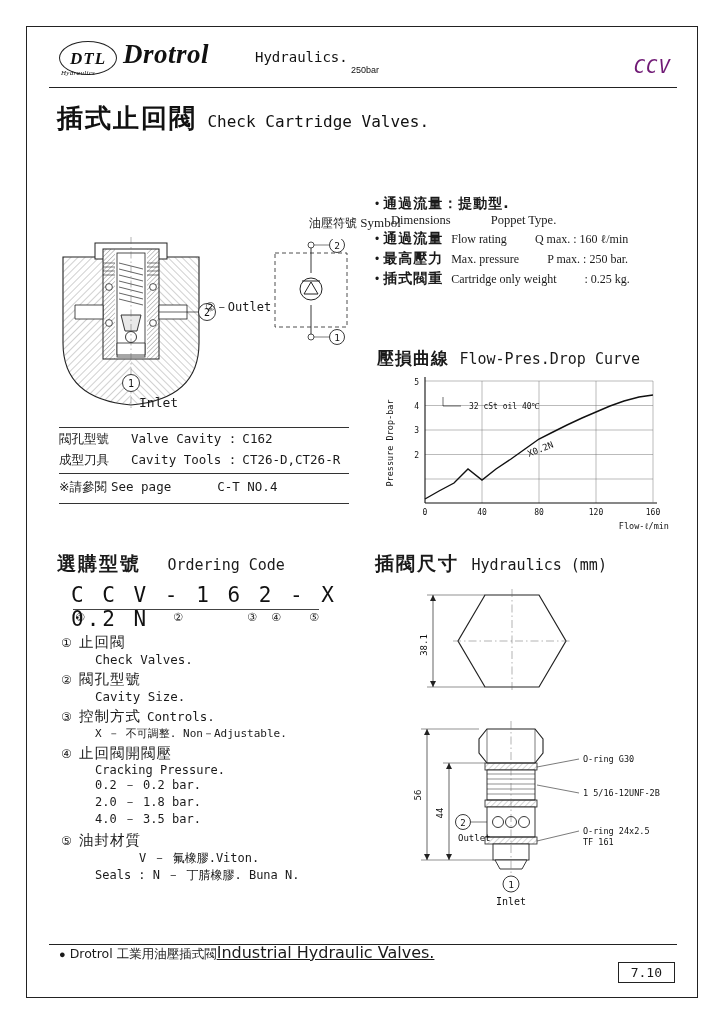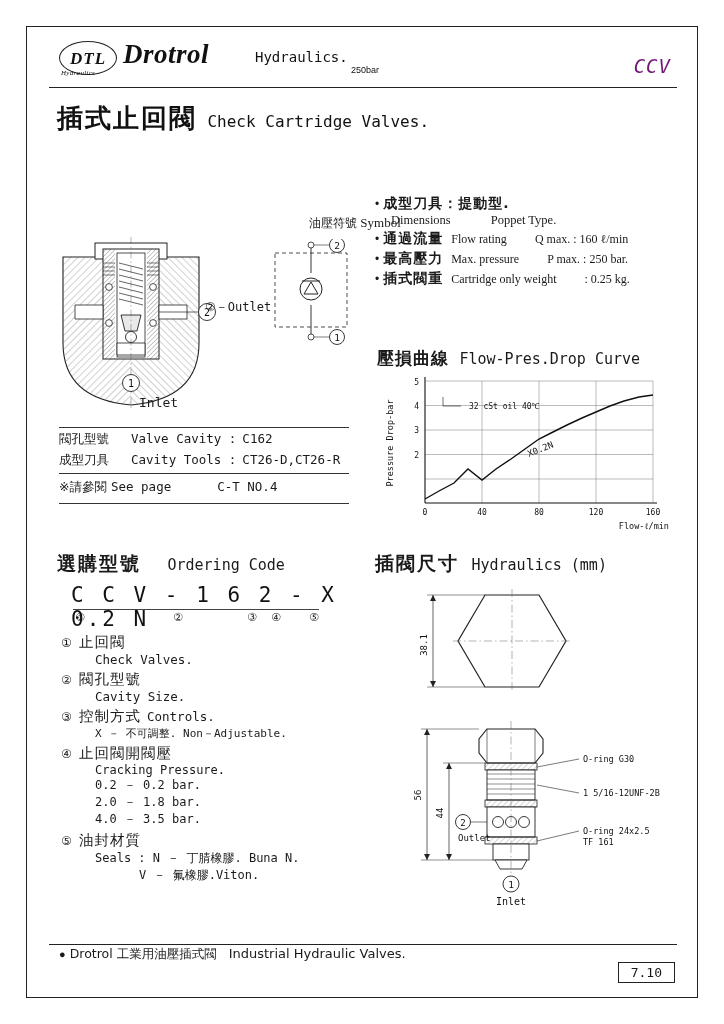--- a/index.html
+++ b/index.html
@@ -171,21 +171,21 @@
   .dim-title .dt-cn { font-family:"DejaVu Sans",sans-serif; font-size:19px; font-weight:bold; letter-spacing:2px;}
   .dim-title .dt-en { font-family:"DejaVu Sans Mono",monospace; font-size:15px; margin-left:8px;}
   .dim-wrap { position:absolute; left: 340px; top: 552px; width: 310px; height: 340px; }
 
   
   .footer {
     position:absolute; left: 32px; bottom: 34px; display:flex; align-items:baseline;
   }
   .footer .f-b { font-size: 11px; margin-right:4px; }
   .footer .f-cn { font-family:"DejaVu Sans",sans-serif; font-size: 12.5px; }
-  .footer .f-en { font-family:"DejaVu Sans",sans-serif; font-size: 13px; margin-left:12px;}
+  .footer .f-en { font-family:"DejaVu Sans",sans-serif; font-size: 16px; margin-left:0;text-decoration:underline;}
   .footer-rule { position:absolute; left: 22px; bottom: 52px; width: 628px; border-top: 1.4px solid #222;}
   .page-num {
     position:absolute; right: 22px; bottom: 14px;
     border: 1px solid #222; padding: 2px 12px;
     font-family:"DejaVu Sans Mono", monospace; font-size: 13px;
   }
   svg { display:block; }
   text { font-family: "DejaVu Sans Mono", monospace; }
 </style>
 </head>
@@ -326,21 +326,21 @@
     <span class="sp2">See page</span>
     <span class="sp3">C-T NO.4</span>
   </div>
   <div class="rule-c"></div>
 
   <div class="specs">
 
     <div class="spec-row">
       <div class="spec-line1">
         <span class="bullet">•</span>
-        <span class="spec-cn">成型刀具：</span>
+        <span class="spec-cn">通過流量：</span>
         <span class="spec-cn">提動型.</span>
       </div>
       <div class="spec-sub">
         <span class="spec-en">Dimensions</span>
         <span class="spec-en-val">Poppet Type.</span>
       </div>
     </div>
 
     <div class="spec-row">
       <div class="spec-line1">
@@ -468,22 +468,22 @@
       <div class="o-en-sub">0.2 － 0.2 bar.</div>
       <div class="o-en-sub">2.0 － 1.8 bar.</div>
       <div class="o-en-sub">4.0 － 3.5 bar.</div>
     </div>
 
     <div class="oitem">
       <div class="ohead">
         <span class="circ">⑤</span>
         <span class="o-cn">油封材質</span>
       </div>
+      <div class="o-en-sub" style="padding-left:78px;">V － 氟橡膠.Viton.</div>
       <div class="o-en-sub">Seals : N － 丁腈橡膠. Buna N.</div>
-      <div class="o-en-sub" style="padding-left:78px;">V － 氟橡膠.Viton.</div>
     </div>
   </div>
 
   <div class="dim-title">
     <span class="dt-cn">插閥尺寸</span>
     <span class="dt-en">Hydraulics (mm)</span>
   </div>
 
   <div class="dim-wrap">
     <svg width="310" height="340" viewBox="0 0 310 340">

